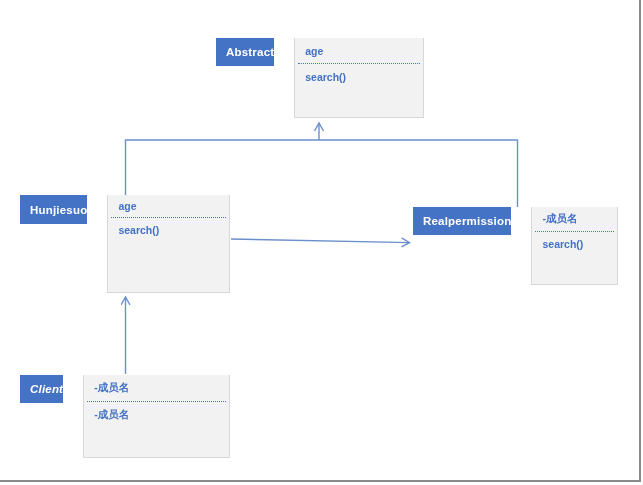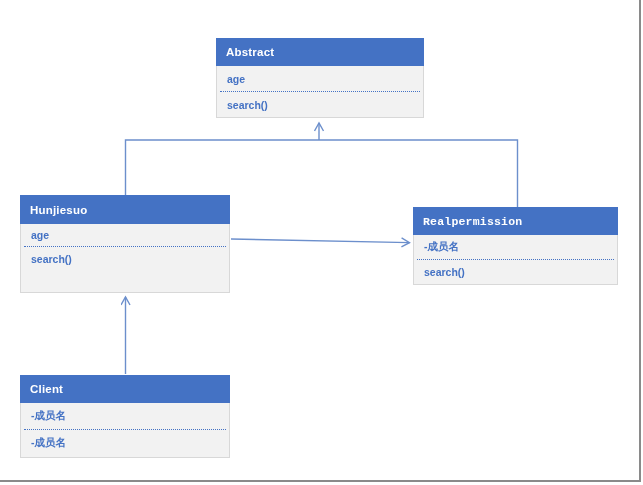--- a/index.html
+++ b/index.html
@@ -41,21 +41,22 @@
   .connector-layer {
     position: absolute;
     left: 0; top: 0;
     width: 643px; height: 485px;
     pointer-events: none;
   }
 
   .uml-class {
     position: absolute;
     display: flex;
-    flex-direction: column;
+    flex-direction: row;
+    gap: 20px;
   }
   .uml-header {
     background: var(--header-fill);
     color: var(--header-text);
     font-size: 11.5px;
     font-weight: bold;
     display: flex;
     align-items: center;
     padding-left: 10px;
     flex: 0 0 auto;
@@ -90,26 +91,26 @@
   #box-abstract .member { height: 25px; }
 
   
   #box-hunjiesuo { left: 20px; top: 195px; width: 210px; height: 98px; }
   #box-hunjiesuo .uml-header { height: 29px; }
   #box-hunjiesuo .member.attr { height: 21.5px; }
   #box-hunjiesuo .member.method { height: 25px; }
 
   
   #box-realpermission { left: 413px; top: 207px; width: 205px; height: 78px; }
-  #box-realpermission .uml-header { height: 28px; font-family: Liberation Mono, monospace; }
+  #box-realpermission .uml-header { height: 28px; }
   #box-realpermission .member { height: 24px; }
 
   
   #box-client { left: 20px; top: 375px; width: 210px; height: 83px; }
-  #box-client .uml-header { height: 28px; }
+  #box-client .uml-header { height: 28px; font-style: italic; }
   #box-client .member { height: 26px; }
 </style>
 </head>
 <body>
 
 <div class="canvas">
 
   <svg class="connector-layer" viewBox="0 0 643 485">
     <defs>
       <marker id="openArrow" markerWidth="14" markerHeight="14" refX="8.5" refY="5" orient="auto" markerUnits="userSpaceOnUse">

